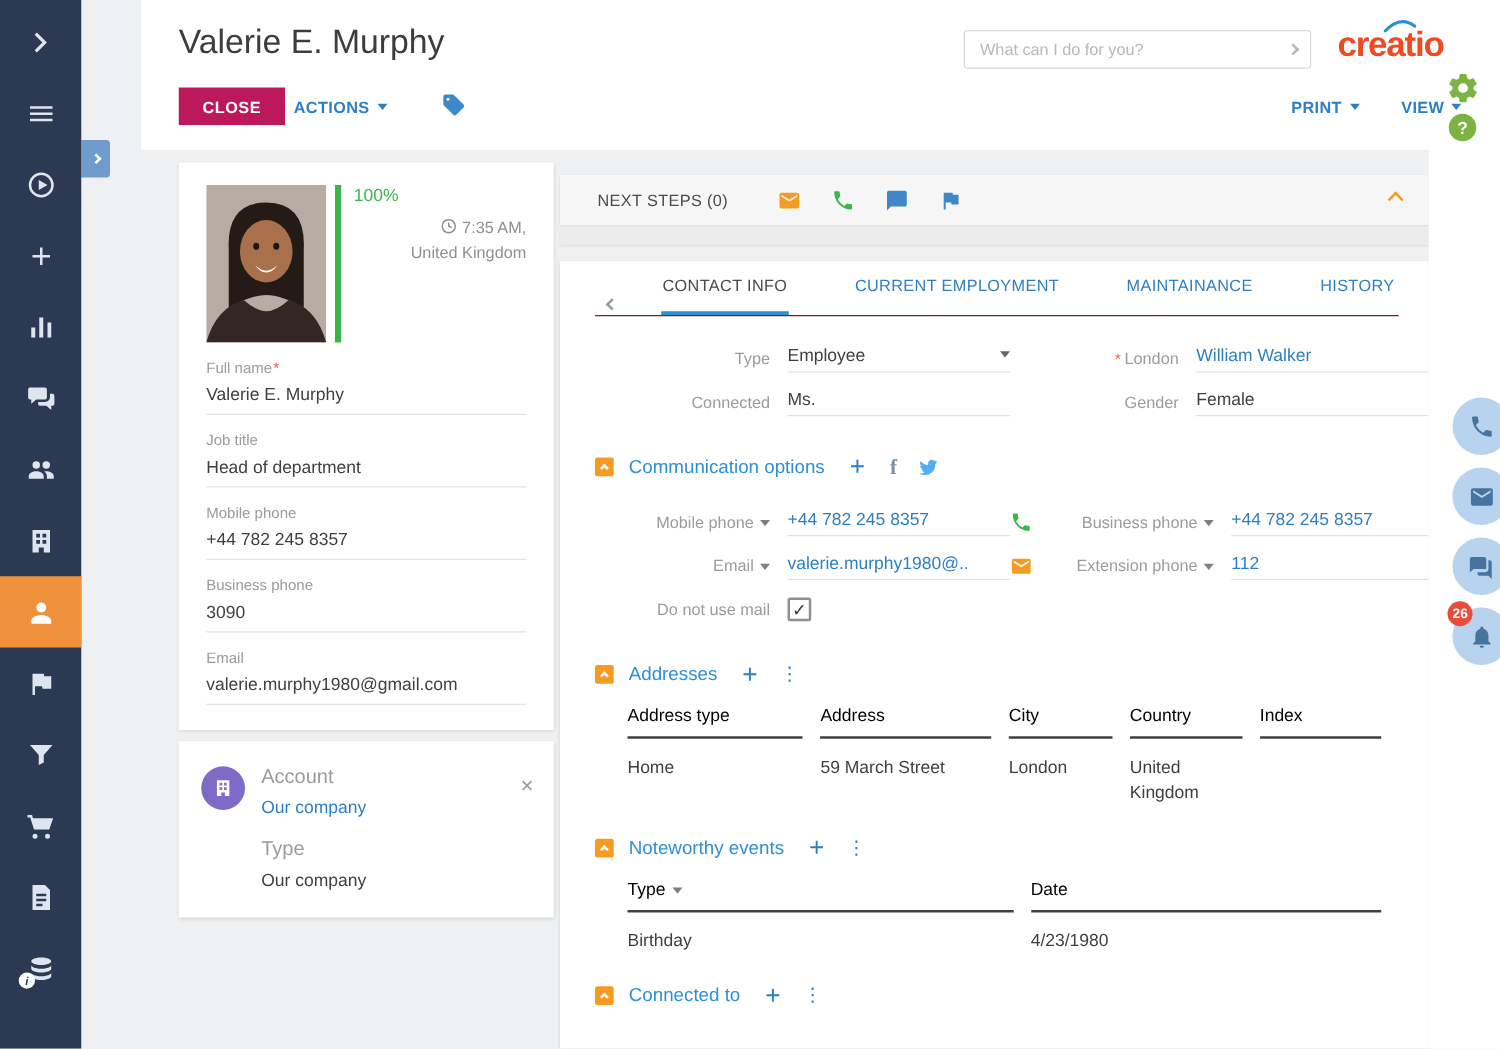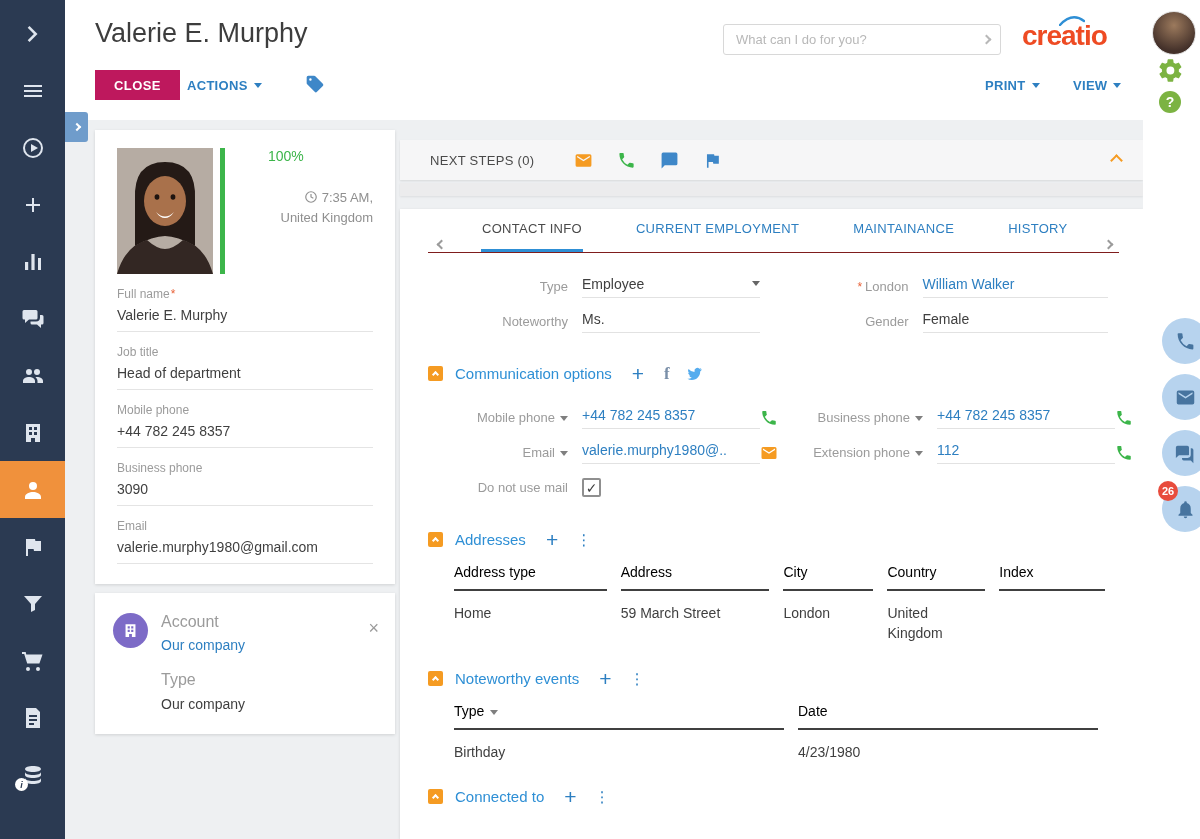--- a/index.html
+++ b/index.html
@@ -8,21 +8,21 @@
   svg { display:block; }
 
   
   .sidebar { position:absolute; left:0; top:0; width:65px; height:839px; background:#2b3a52; padding-top:5px; z-index:40; }
   .sb-item { width:65px; height:57px; display:flex; align-items:center; justify-content:center; color:#dfe5ee; cursor:pointer; position:relative; }
   .sb-item.active { background:#f0913c; color:#fff; }
   .sb-item svg { width:24px; height:24px; fill:currentColor; }
   .coin-badge { position:absolute; left:15px; bottom:12px; width:13px; height:13px; border-radius:50%; background:#fff; color:#2b3a52; font-size:9px; font-weight:bold; display:flex; align-items:center; justify-content:center; font-style:italic; }
 
   
-  .main { margin-left:65px; height:839px; position:relative; }
+  .main { margin-left:65px; height:839px; position:relative;padding-left:48px; }
 
   header { height:120px; background:#fff; position:relative; }
   .page-title { position:absolute; left:30px; top:18px; font-size:27px; color:#3d3d3d; font-weight:400; }
   .searchbox { position:absolute; left:658px; top:24px; width:278px; height:31px; border:1px solid #d8d8d8; border-radius:3px; display:flex; align-items:center; padding:0 10px 0 12px; background:#fff; }
   .searchbox input { border:none; outline:none; flex:1; font-size:13px; color:#555; font-family:inherit; }
   .searchbox input::placeholder { color:#b8b8b8; }
   .brand { position:absolute; left:957px; top:20px; font-size:28px; font-weight:bold; color:#ee4b23; letter-spacing:-1px; }
   .brand .swoosh { position:absolute; right:22px; top:-4px; }
   .hdr-avatar { position:absolute; left:1087px; top:11px; width:44px; height:44px; border-radius:50%; background:radial-gradient(circle at 50% 32%, #9c7a5d, #44312a 72%); border:1px solid #e0e0e0; cursor:pointer; }
   .hdr-gear { position:absolute; right:16px; top:57px; color:#7cb342; cursor:pointer; }
@@ -52,21 +52,21 @@
   .center-col { flex:1; min-width:0; margin:20px 0 0 5px; }
   .right-rail { width:57px; flex:none; background:#fff; position:relative; }
 
   .card { background:#fff; box-shadow:0 1px 3px rgba(0,0,0,.13); }
 
   
   .profile-card { padding:18px 22px 20px; }
   .photo-row { display:flex; }
   .photo { width:96px; height:126px; flex:none; cursor:pointer; }
   .meter { width:5px; height:126px; background:#3cb54a; margin-left:7px; flex:none; }
-  .photo-side { flex:1; padding-left:10px; display:flex; flex-direction:column;margin-left:33px; }
+  .photo-side { flex:1; padding-left:10px; display:flex; flex-direction:row; }
   .pct { color:#3cb54a; font-size:14px; }
   .local-time { margin-top:24px; text-align:right; color:#8f8f8f; font-size:13px; line-height:1.55; }
   .clock-ic { display:inline-block; vertical-align:-2px; margin-right:4px; }
   .pfield { margin-top:13px; }
   .plabel { font-size:12px; color:#9b9b9b; }
   .plabel .req { color:#e8633a; margin-left:1px; }
   .pvalue { font-size:14px; color:#3f3f3f; padding:6px 0 8px; border-bottom:1px solid #e4e4e4; cursor:text; }
 
   
   .account-card { margin-top:9px; padding:20px 18px 22px 18px; position:relative; }
@@ -376,21 +376,21 @@
             <span class="val w178">
                 <span>Employee</span>
                 <span class="tri dd"></span>
               </span>
           </div>
           <div class="frow">
             <span class="lbl w135"><span class="req-mark">*</span><span>London</span></span>
             <span class="val w185 link">William Walker</span>
           </div>
           <div class="frow">
-            <span class="lbl w140">Noteworthy</span>
+            <span class="lbl w140">Connected</span>
             <span class="val w178">Ms.</span>
           </div>
           <div class="frow">
             <span class="lbl w135">Gender</span>
             <span class="val w185">Female</span>
           </div>
         </div>
 
         <div class="sect">
           <span class="colbox">

